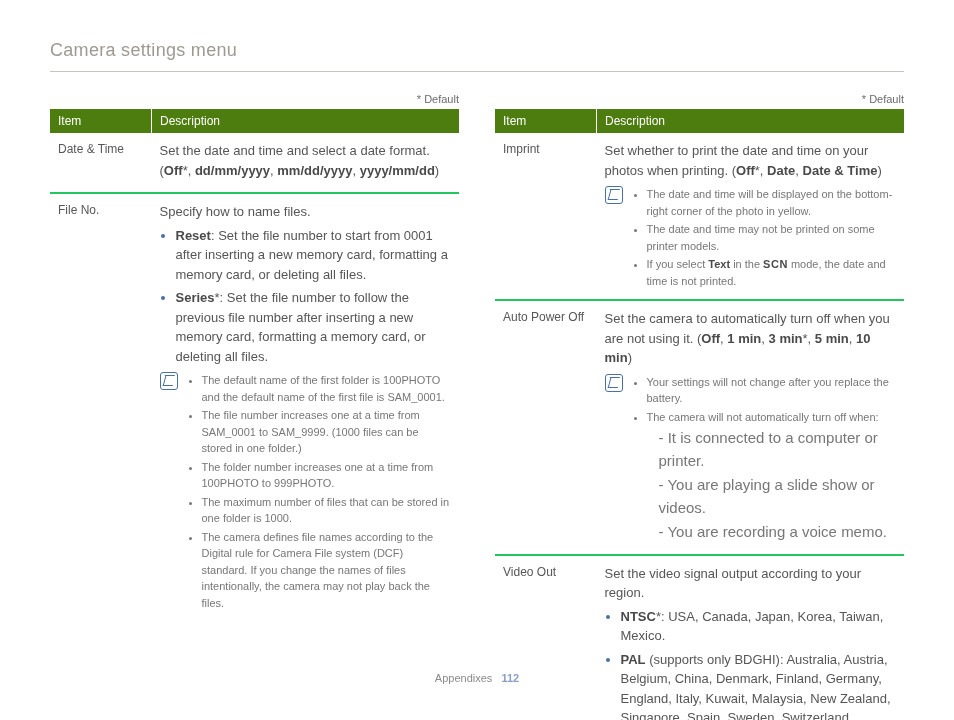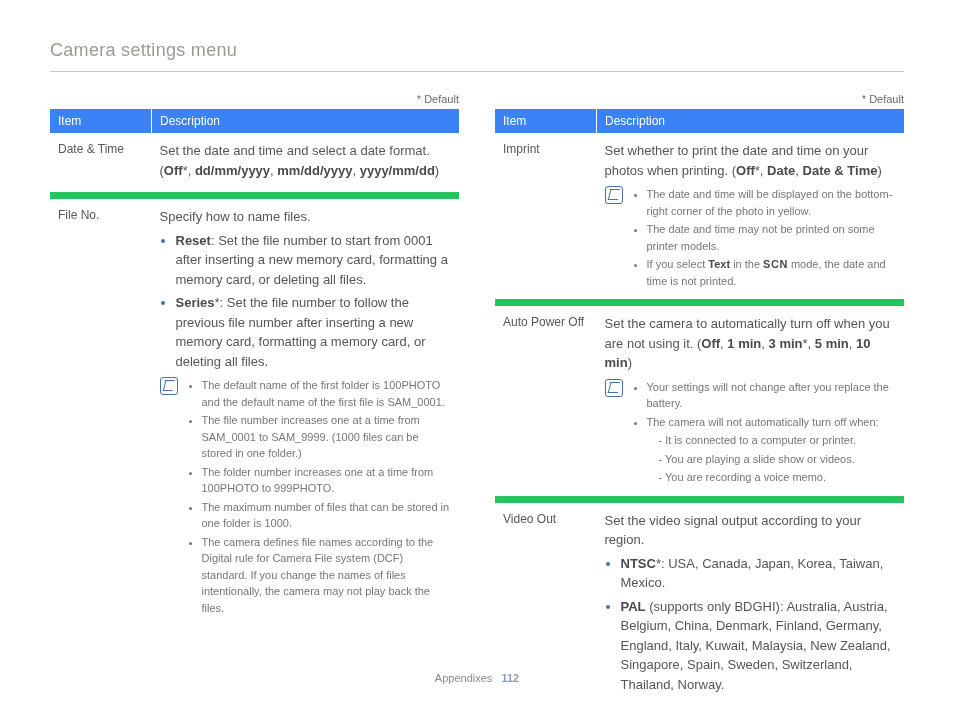--- a/index.html
+++ b/index.html
@@ -41,33 +41,33 @@
     font-size: 11px;
     color: #6b6b6b;
     margin-bottom: 4px;
   }
   table.settings {
     width: 100%;
     border-collapse: collapse;
     font-size: 12px;
   }
   table.settings th {
-    background: #3b82f6;
+    background: #4d7c0f;
     color: #ffffff;
     font-weight: 400;
     text-align: left;
     padding: 5px 8px;
     font-size: 12px;
   }
   table.settings th.item-col {
     width: 85px;
     border-right: 1px solid #ffffff;
   }
   table.settings td {
-    border-bottom: 7px solid #22c55e;
+    border-bottom: 2px solid #22c55e;
     padding: 8px 8px;
     vertical-align: top;
     color: #575757;
     line-height: 1.45;
   }
   table.settings tr:last-child td {
     border-bottom: none;
   }
   td.item-cell {
     vertical-align: middle;
@@ -131,21 +131,21 @@
     font-size: 13px;
     color: #565656;
     line-height: 1.5;
   }
   ul.big-bullets > li { margin-bottom: 4px; }
   ul.big-bullets > li::marker { color: #4a6fa5; }
   .sub-dash {
     list-style: none;
     padding-left: 12px;
     margin: 2px 0 0 0;
-    font-size: 11px;
+    font-size: 15px;
     color: #777;
   }
   .sub-dash li::before {
     content: "- ";
   }
   .bold { font-weight: 700; color: #4a4a4a; }
   .scn {
     font-family: Arial, sans-serif;
     font-weight: 700;
     letter-spacing: 0.5px;

